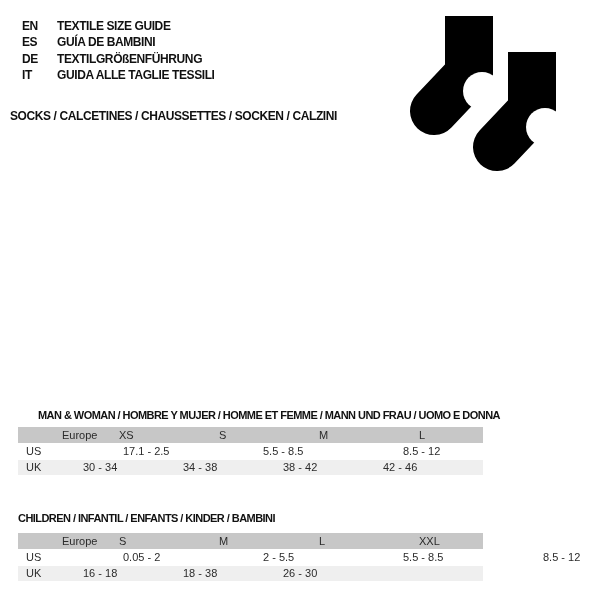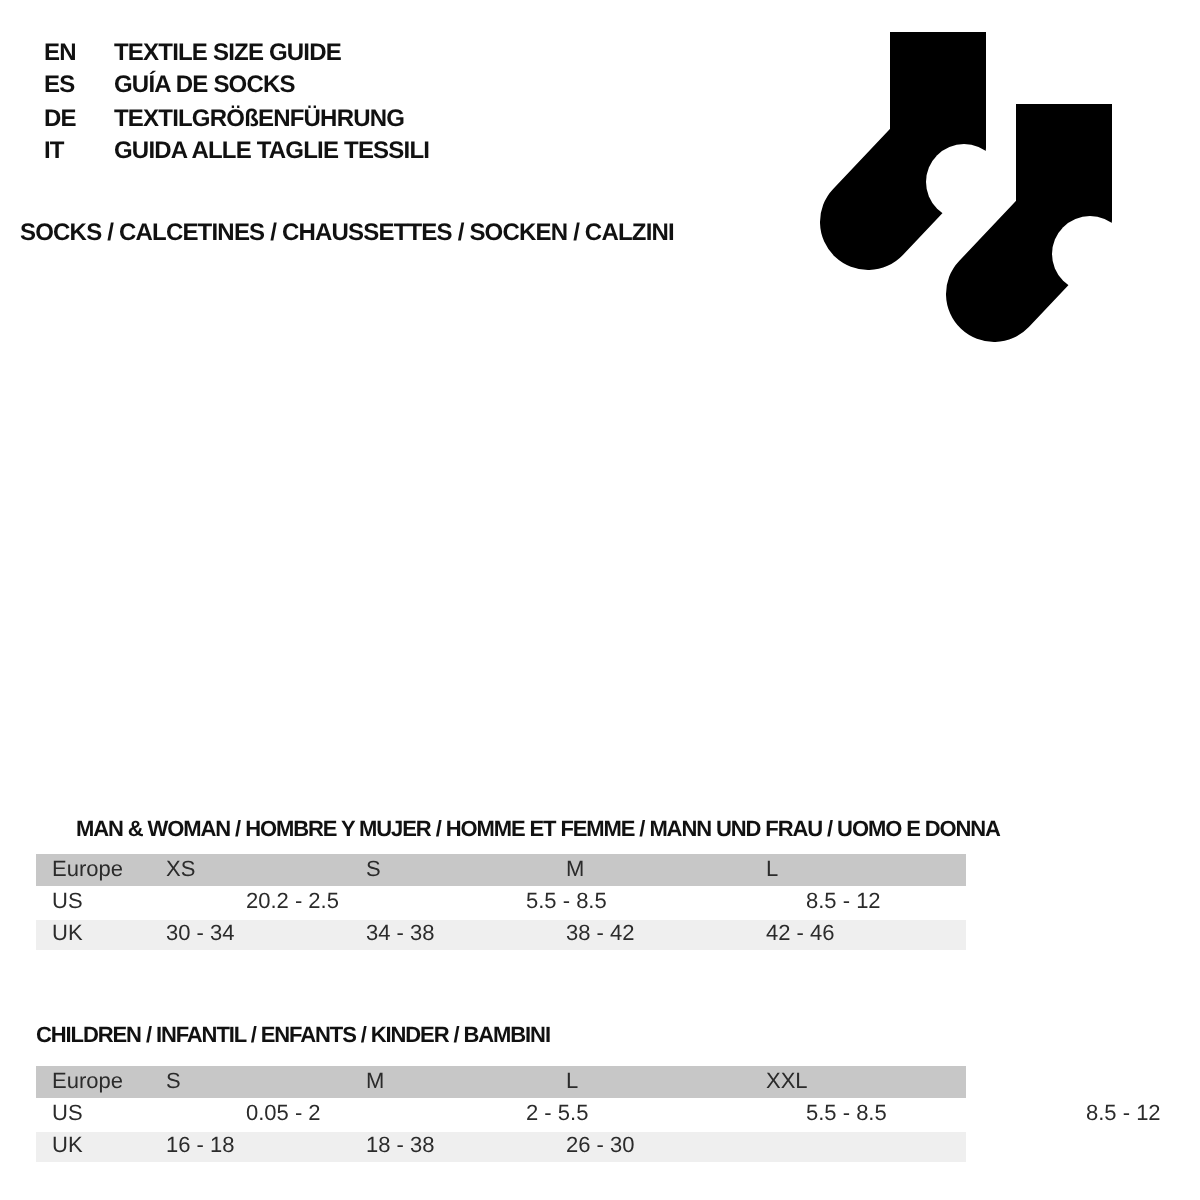--- a/index.html
+++ b/index.html
@@ -41,37 +41,37 @@
   .size-table{position:absolute;left:18px;width:465px;font-size:11px;color:var(--table-text);}
   #t1{top:427px;}
   #t2{top:533px;}
   .trow{
     display:grid;grid-template-columns:65px 100px 100px 100px 100px;
     margin-bottom:1px;
   }
   .trow > div{
     text-align:left;padding:2px 0;line-height:11px;white-space:nowrap;
   }
-  .trow.thead > div{line-height:12px;}
+  .trow.thead > div{line-height:12px;margin-left:36px;}
   .trow > div:first-child{text-align:left;padding-left:8px;}
   .thead{background:var(--header-row-bg);}
   .r-even{background:var(--page-bg);gap:40px;}
   .r-odd{background:var(--alt-row-bg);}
 </style>
 </head>
 <body>
 
 <div class="lang-block">
   <div class="lang-row">
     <span class="lang-code">EN</span>
     <span class="lang-label">TEXTILE SIZE GUIDE</span>
   </div>
   <div class="lang-row">
     <span class="lang-code">ES</span>
-    <span class="lang-label">GUÍA DE SOCKS</span>
+    <span class="lang-label">GUÍA DE BAMBINI</span>
   </div>
   <div class="lang-row">
     <span class="lang-code">DE</span>
     <span class="lang-label">TEXTILGRÖßENFÜHRUNG</span>
   </div>
   <div class="lang-row">
     <span class="lang-code">IT</span>
     <span class="lang-label">GUIDA ALLE TAGLIE TESSILI</span>
   </div>
 </div>
@@ -93,21 +93,21 @@
 <div class="size-table" id="t1">
   <div class="trow thead">
     <div>Europe</div>
     <div>XS</div>
     <div>S</div>
     <div>M</div>
     <div>L</div>
   </div>
   <div class="trow r-even">
     <div>US</div>
-    <div>20.2 - 2.5</div>
+    <div>17.1 - 2.5</div>
     <div>5.5 - 8.5</div>
     <div>8.5 - 12</div>
   </div>
   <div class="trow r-odd">
     <div>UK</div>
     <div>30 - 34</div>
     <div>34 - 38</div>
     <div>38 - 42</div>
     <div>42 - 46</div>
   </div>

